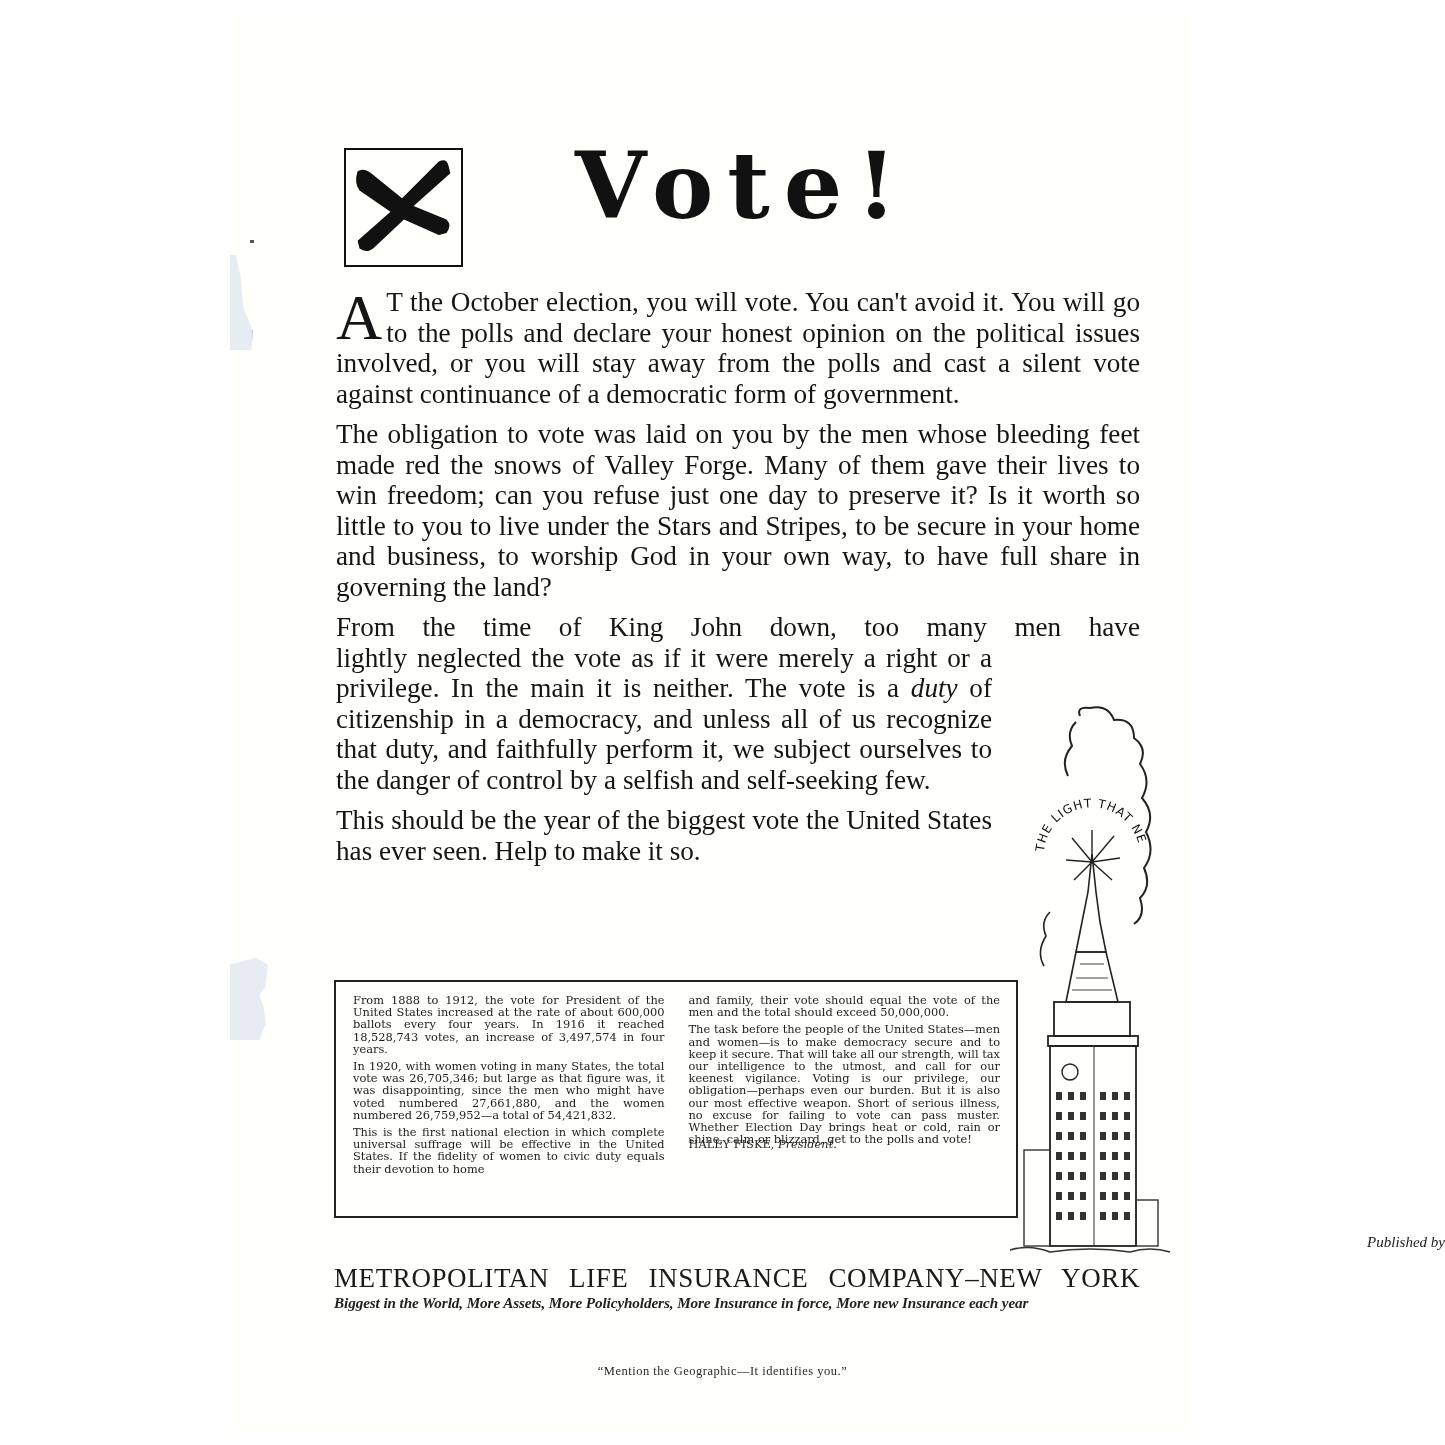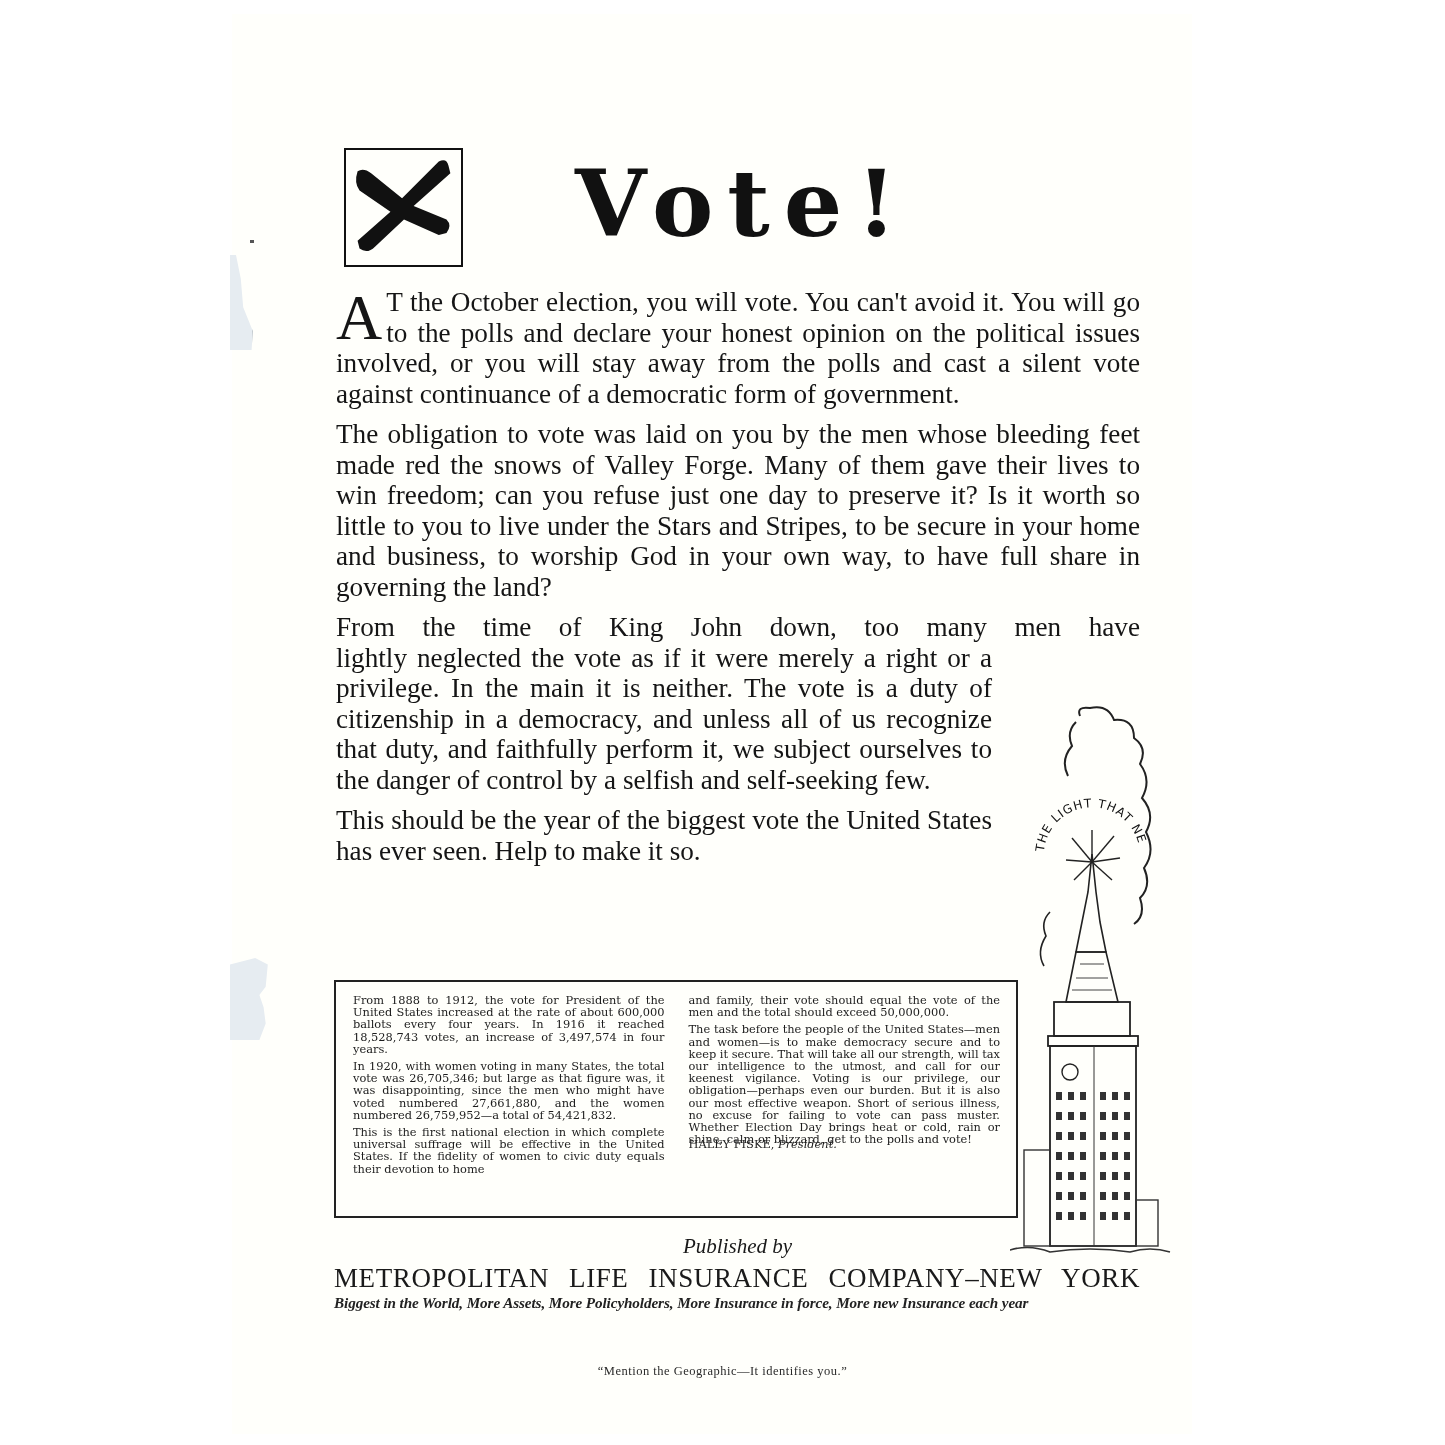--- a/index.html
+++ b/index.html
@@ -31,21 +31,21 @@
   
   .ballot-box {
     position: absolute; left: 344px; top: 148px;
     width: 119px; height: 119px;
     border: 2px solid #111;
     box-sizing: border-box;
     background: #fffffb;
   }
   .ballot-box svg { position:absolute; left:0; top:0; width:100%; height:100%; }
   .title {
-    position: absolute; left: 575px; top: 158px;
+    position: absolute; left: 575px; top: 140px;
     font-family: "DejaVu Serif", serif;
     font-weight: bold;
     font-size: 92px;
     letter-spacing: 14px;
     line-height: 1;
     color: #111;
   }
 
   
   .body-text {
@@ -59,21 +59,21 @@
   .body-text p { margin: 0 0 10px 0; }
   .dropcap {
     float: left;
     font-size: 64px;
     line-height: 54px;
     margin: 4px 4px 0 0;
     font-weight: normal;
   }
   .narrow { width: 656px; }
   .first-wide { width: 804px; display:block; text-align: justify; text-align-last: justify; }
-  .italic { }
+  .italic { font-style: italic; }
 
   
   .statement {
     position: absolute; left: 334px; top: 980px;
     width: 684px; height: 238px;
     border: 2px solid #222;
     box-sizing: border-box;
     padding: 12px 16px 6px 17px;
     background: #fffffb;
   }
@@ -92,23 +92,23 @@
 
   
   .tower {
     position: absolute; left: 1010px; top: 702px;
     width: 162px; height: 558px;
   }
 
   
   .published-by {
     position: absolute; left: 0; width: 1445px; top: 1234px;
-    text-align: center;
+    text-align: right;
     font-style: italic;
-    font-size: 21px;
+    font-size: 15px;
     padding-left: 30px;
     box-sizing: border-box;
   }
   .company {
     position: absolute; left: 334px; top: 1263px;
     width: 806px;
     font-size: 27px;
     letter-spacing: 0.6px;
     white-space: nowrap;
     text-align: justify;

